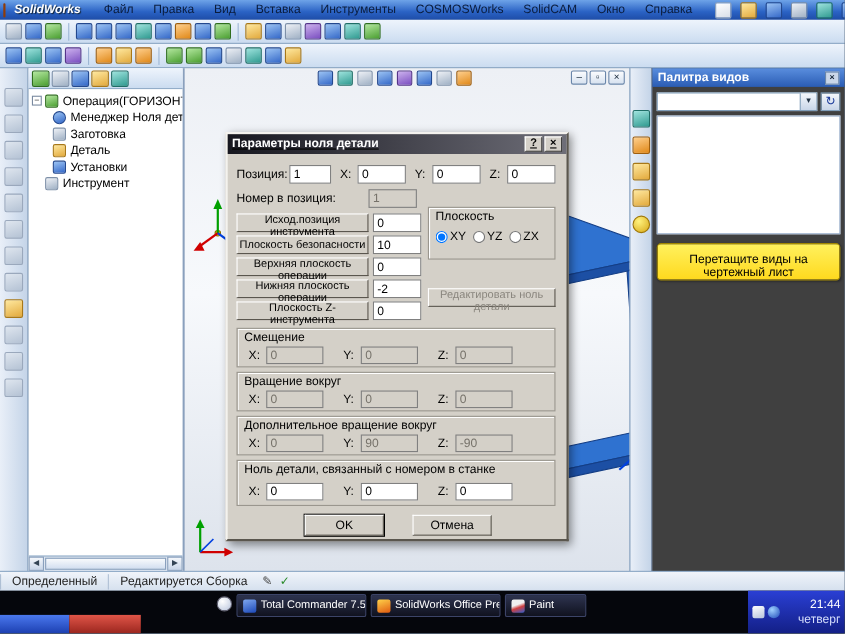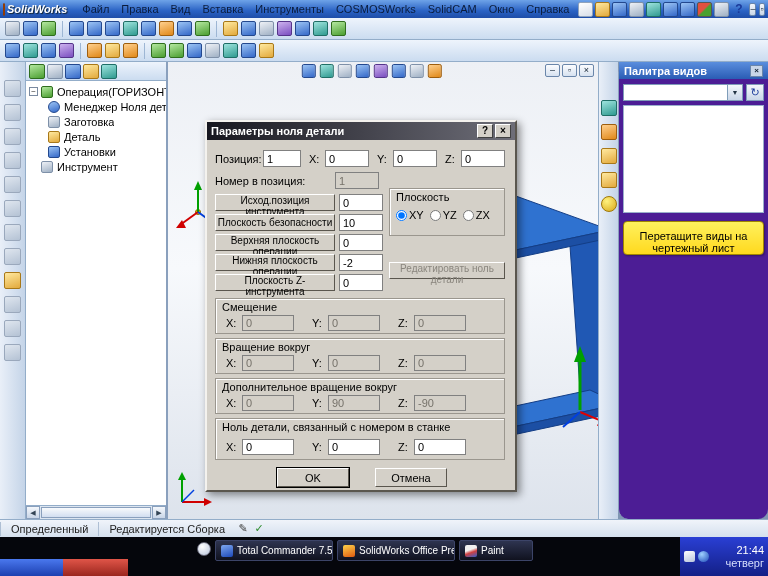--- a/index.html
+++ b/index.html
@@ -3,21 +3,21 @@
 <meta charset="utf-8">
 <style>
   * { box-sizing: border-box; margin: 0; padding: 0; }
   body { margin: 0; background: #333; }
   .screen { position: relative; width: 768px; height: 576px; overflow: hidden;
             font-family: "Liberation Sans", sans-serif; font-size: 11px; background: #7f96b2; }
 
   
   .titlebar { position: absolute; left: 0; top: 0; width: 768px; height: 18px;
               background: linear-gradient(180deg, #6ea3e8 0%, #2a62c4 60%, #1e4da8 100%);
-              display: flex; align-items: center; padding: 0 3px; gap: 2px; }
+              display: flex; align-items: center; padding: 0 3px; gap: 8px; }
   .sw-logo { width: 13px; height: 13px; border-radius: 2px;
              background: linear-gradient(150deg, #ffd24a, #e05a10); border: 1px solid #903c08; }
   .app-title { color: #fff; font-weight: bold; font-style: italic; margin-right: 8px; text-shadow: 1px 1px 1px #123; }
   .menu-item { color: #0a1c3c; padding: 2px 5px; cursor: default; white-space: nowrap; }
   .tb-spacer { flex: 1; }
   .winctl { width: 15px; height: 13px; background: linear-gradient(180deg,#f4f7fb,#c9d6e8);
             border: 1px solid #6a86aa; border-radius: 2px; font-size: 9px; line-height: 11px;
             text-align: center; color: #123; margin-left: 1px; }
 
   
@@ -74,40 +74,40 @@
              display: flex; gap: 4px; }
   .headsup .ticon { width: 14px; height: 14px; }
   .vp-controls { position: absolute; top: 2px; right: 4px; display: flex; gap: 1px; }
   .vp-controls .winctl { background: linear-gradient(180deg,#fbfcfe,#d7e2f0); }
 
   .right-strip { width: 20px; background: linear-gradient(90deg,#e9eff8,#c4d4e8);
                  border-left: 1px solid #93adc9; display: flex; flex-direction: column;
                  align-items: center; padding-top: 38px; gap: 8px; }
   .right-strip .ticon { width: 16px; height: 16px; }
 
-  .right-panel { width: 150px; background: #4c1d95; border-left: 1px solid #8aa0bd; display: flex; flex-direction: column; border-radius: 10px; }
+  .right-panel { width: 176px; background: #404040; border-left: 1px solid #8aa0bd; display: flex; flex-direction: column; }
   .rp-header { height: 17px; background: linear-gradient(180deg,#5a8ede,#2a5cb4); color: #fff;
                font-weight: bold; display: flex; align-items: center; padding: 0 5px; }
   .rp-close { margin-left: auto; width: 13px; height: 12px; background: #c9d6e8; border: 1px solid #6a86aa;
               font-size: 8px; line-height: 10px; text-align: center; color: #123; }
   .combo-row { display: flex; gap: 3px; margin: 5px 4px 4px 4px; align-items: center; }
   .combo { flex: 1; height: 17px; background: #fff; border: 1px solid #7f9db9; display: flex; align-items: center; }
   .combo-arrow { margin-left: auto; width: 15px; height: 15px; background: linear-gradient(180deg,#f4f7fb,#c9d6e8);
                  border-left: 1px solid #7f9db9; font-size: 7px; text-align: center; line-height: 15px; color: #234; }
   .refresh-btn { width: 18px; height: 17px; background: linear-gradient(180deg,#f4f7fb,#c9d6e8);
                  border: 1px solid #7f9db9; font-size: 11px; text-align: center; line-height: 15px; color: #1a3a9a; }
   .palette-area { margin: 0 4px; height: 108px; background: #fff; border: 1px solid #9ab0cc; }
   .rp-tooltip { margin: 8px 4px 0 4px; background: linear-gradient(180deg,#fff15e,#ffd91e);
                 border: 1px solid #a08600; border-radius: 4px; padding: 8px 5px; text-align: center;
                 color: #000; height: 34px; overflow: hidden; box-shadow: 1px 1px 2px rgba(0,0,0,.3); }
 
   
   .dialog { position: absolute; left: 205px; top: 120px; width: 312px; height: 372px;
             background: #d4d0c8; border: 2px solid; border-color: #f4f2ee #5a564e #5a564e #f4f2ee;
-            box-shadow: 3px 3px 8px rgba(0,0,0,.45); z-index: 10; }
+            box-shadow: 3px 3px 8px rgba(0,0,0,.45); z-index: 10; text-decoration: underline; }
   .dlg-title { height: 18px; background: linear-gradient(90deg,#17171f,#6e6e78);
                display: flex; align-items: center; color: #fff; font-weight: bold; padding: 0 4px; gap: 2px; }
   .dlg-tbtn { width: 16px; height: 14px; background: #d4d0c8; border: 1px solid;
               border-color: #fff #404040 #404040 #fff; font-size: 10px; line-height: 12px;
               text-align: center; color: #000; font-weight: bold; }
   .dlg-tbtn.first { margin-left: auto; }
   .dlab { position: absolute; color: #000; }
   .fld { position: absolute; height: 17px; border: 1px solid #808080; background: #fff;
          font-family: "Liberation Sans", sans-serif; font-size: 11px; padding: 0 3px; color: #000; }
   .fld:disabled { background: #d4d0c8; color: #76726a; }

